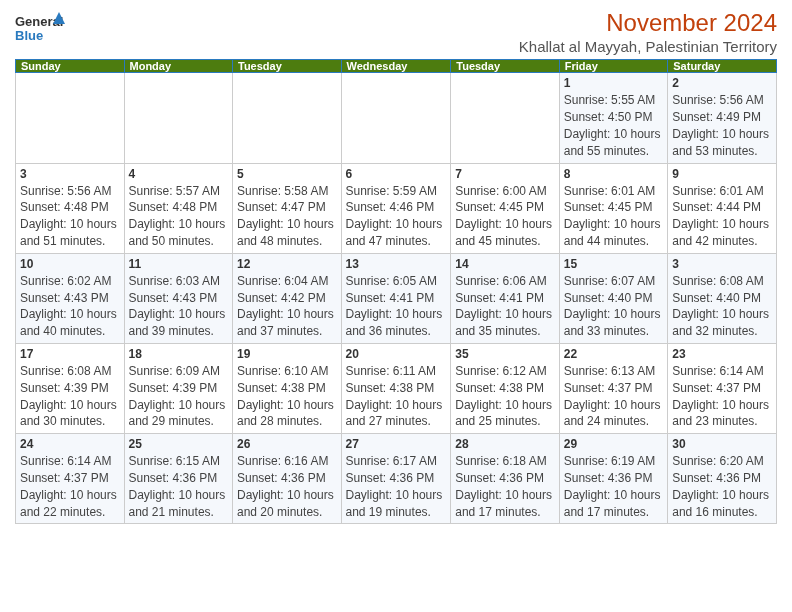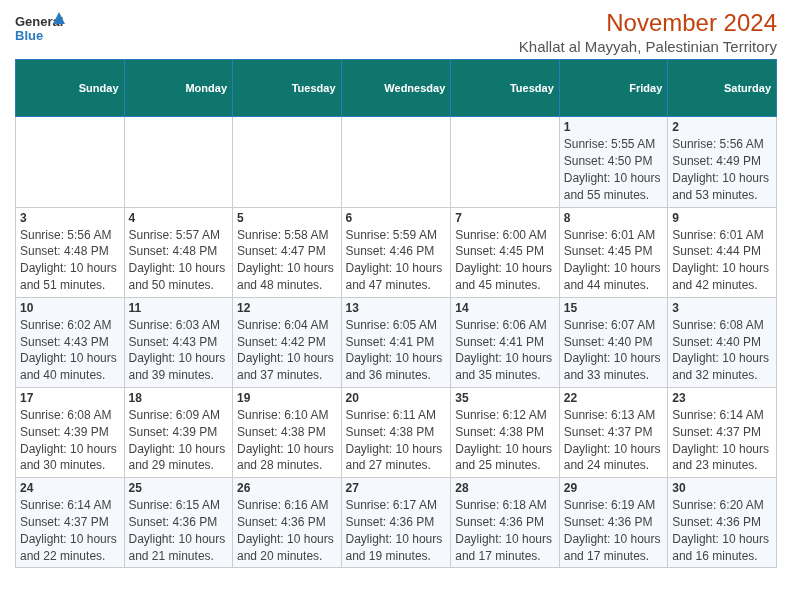--- a/index.html
+++ b/index.html
@@ -38,24 +38,24 @@
       font-size: 15px;
       color: #555;
       margin-top: 2px;
     }
     table {
       width: 100%;
       border-collapse: collapse;
       font-size: 10px;
     }
     thead th {
-      background-color: #0f766e;
+      background-color: #4d7c0f;
       color: #fff;
-      text-align: right;
-      padding: 22px 5px;
+      text-align: left;
+      padding: 0 5px;
       font-size: 11px;
       font-weight: bold;
       border: 1px solid #2a7abf;
     }
     tbody td {
       border: 1px solid #ccc;
       vertical-align: top;
       padding: 3px 4px;
       height: 78px;
       width: 113px;

